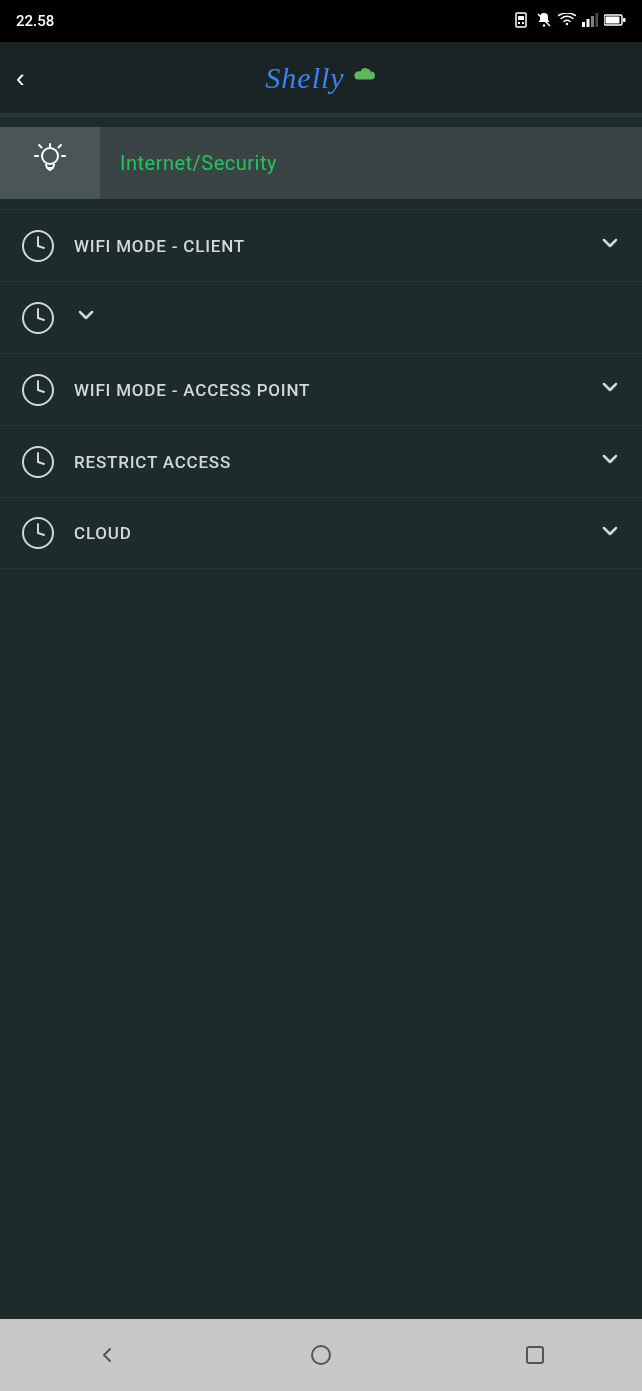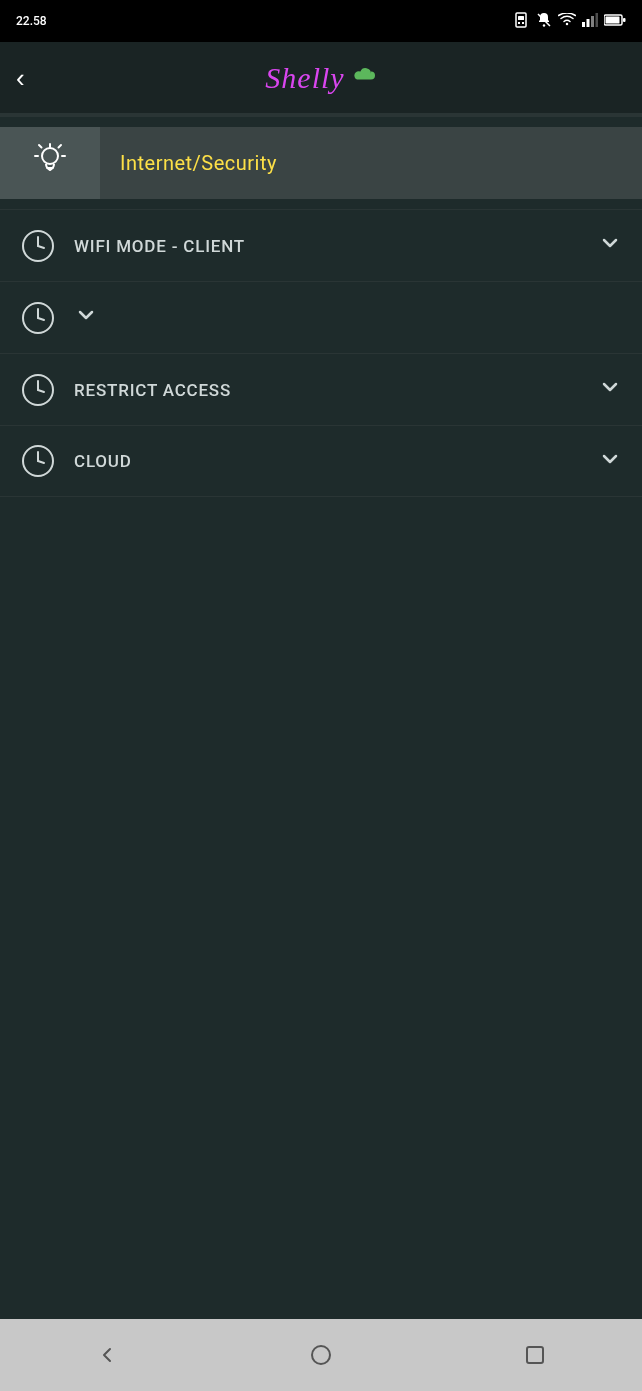--- a/index.html
+++ b/index.html
@@ -20,21 +20,21 @@
       background-color: #000000;
       height: 42px;
       display: flex;
       align-items: center;
       justify-content: space-between;
       padding: 0 16px;
       flex-shrink: 0;
     }
     .status-time {
       color: #ffffff;
-      font-size: 12px;
+      font-size: 15px;
       font-weight: 500;
     }
     .status-icons {
       display: flex;
       align-items: center;
       gap: 6px;
     }
     .status-icon {
       color: #ffffff;
       font-size: 14px;
@@ -62,21 +62,21 @@
       line-height: 1;
     }
     .logo-container {
       display: flex;
       align-items: center;
       gap: 4px;
     }
     .logo-text {
       font-size: 30px;
       font-style: italic;
-      color: #d946ef;
+      color: #3b82f6;
       font-family: Georgia, serif;
       letter-spacing: 1px;
     }
     .logo-cloud {
       color: #5cb85c;
       font-size: 22px;
     }
 
     
     .nav-divider {
@@ -102,21 +102,21 @@
       align-items: center;
       justify-content: center;
       flex-shrink: 0;
     }
     .bulb-icon {
       font-size: 30px;
       color: #ffffff;
     }
     .section-header-title {
       font-size: 20px;
-      color: #fde047;
+      color: #22c55e;
       padding-left: 20px;
       letter-spacing: 0.5px;
     }
 
     
     .menu-list {
       display: flex;
       flex-direction: column;
       margin-top: 10px;
       flex-shrink: 0;
@@ -307,20 +307,35 @@
         <line x1="18" y1="18" x2="24" y2="20" class="clock-hand"></line>
       </svg>
     </div>
     <span class="chevron-icon">
       <svg width="24" height="24" viewBox="0 0 24 24" fill="none" stroke="#d0d8d8" stroke-width="2.5" stroke-linecap="round" stroke-linejoin="round">
         <polyline points="6 9 12 15 18 9"></polyline>
       </svg>
     </span>
   </div>
 
+  <div class="menu-item">
+    <div class="clock-icon">
+      <svg width="36" height="36" viewBox="0 0 36 36">
+        <circle cx="18" cy="18" r="15" class="clock-circle"></circle>
+        <line x1="18" y1="18" x2="18" y2="9" class="clock-hand"></line>
+        <line x1="18" y1="18" x2="24" y2="20" class="clock-hand"></line>
+      </svg>
+    </div>
+    <span class="menu-item-label">WIFI MODE - ACCESS POINT</span>
+    <span class="chevron-icon">
+      <svg width="24" height="24" viewBox="0 0 24 24" fill="none" stroke="#d0d8d8" stroke-width="2.5" stroke-linecap="round" stroke-linejoin="round">
+        <polyline points="6 9 12 15 18 9"></polyline>
+      </svg>
+    </span>
+  </div>
 
   <div class="menu-item">
     <div class="clock-icon">
       <svg width="36" height="36" viewBox="0 0 36 36">
         <circle cx="18" cy="18" r="15" class="clock-circle"></circle>
         <line x1="18" y1="18" x2="18" y2="9" class="clock-hand"></line>
         <line x1="18" y1="18" x2="24" y2="20" class="clock-hand"></line>
       </svg>
     </div>
     <span class="menu-item-label">RESTRICT ACCESS</span>

